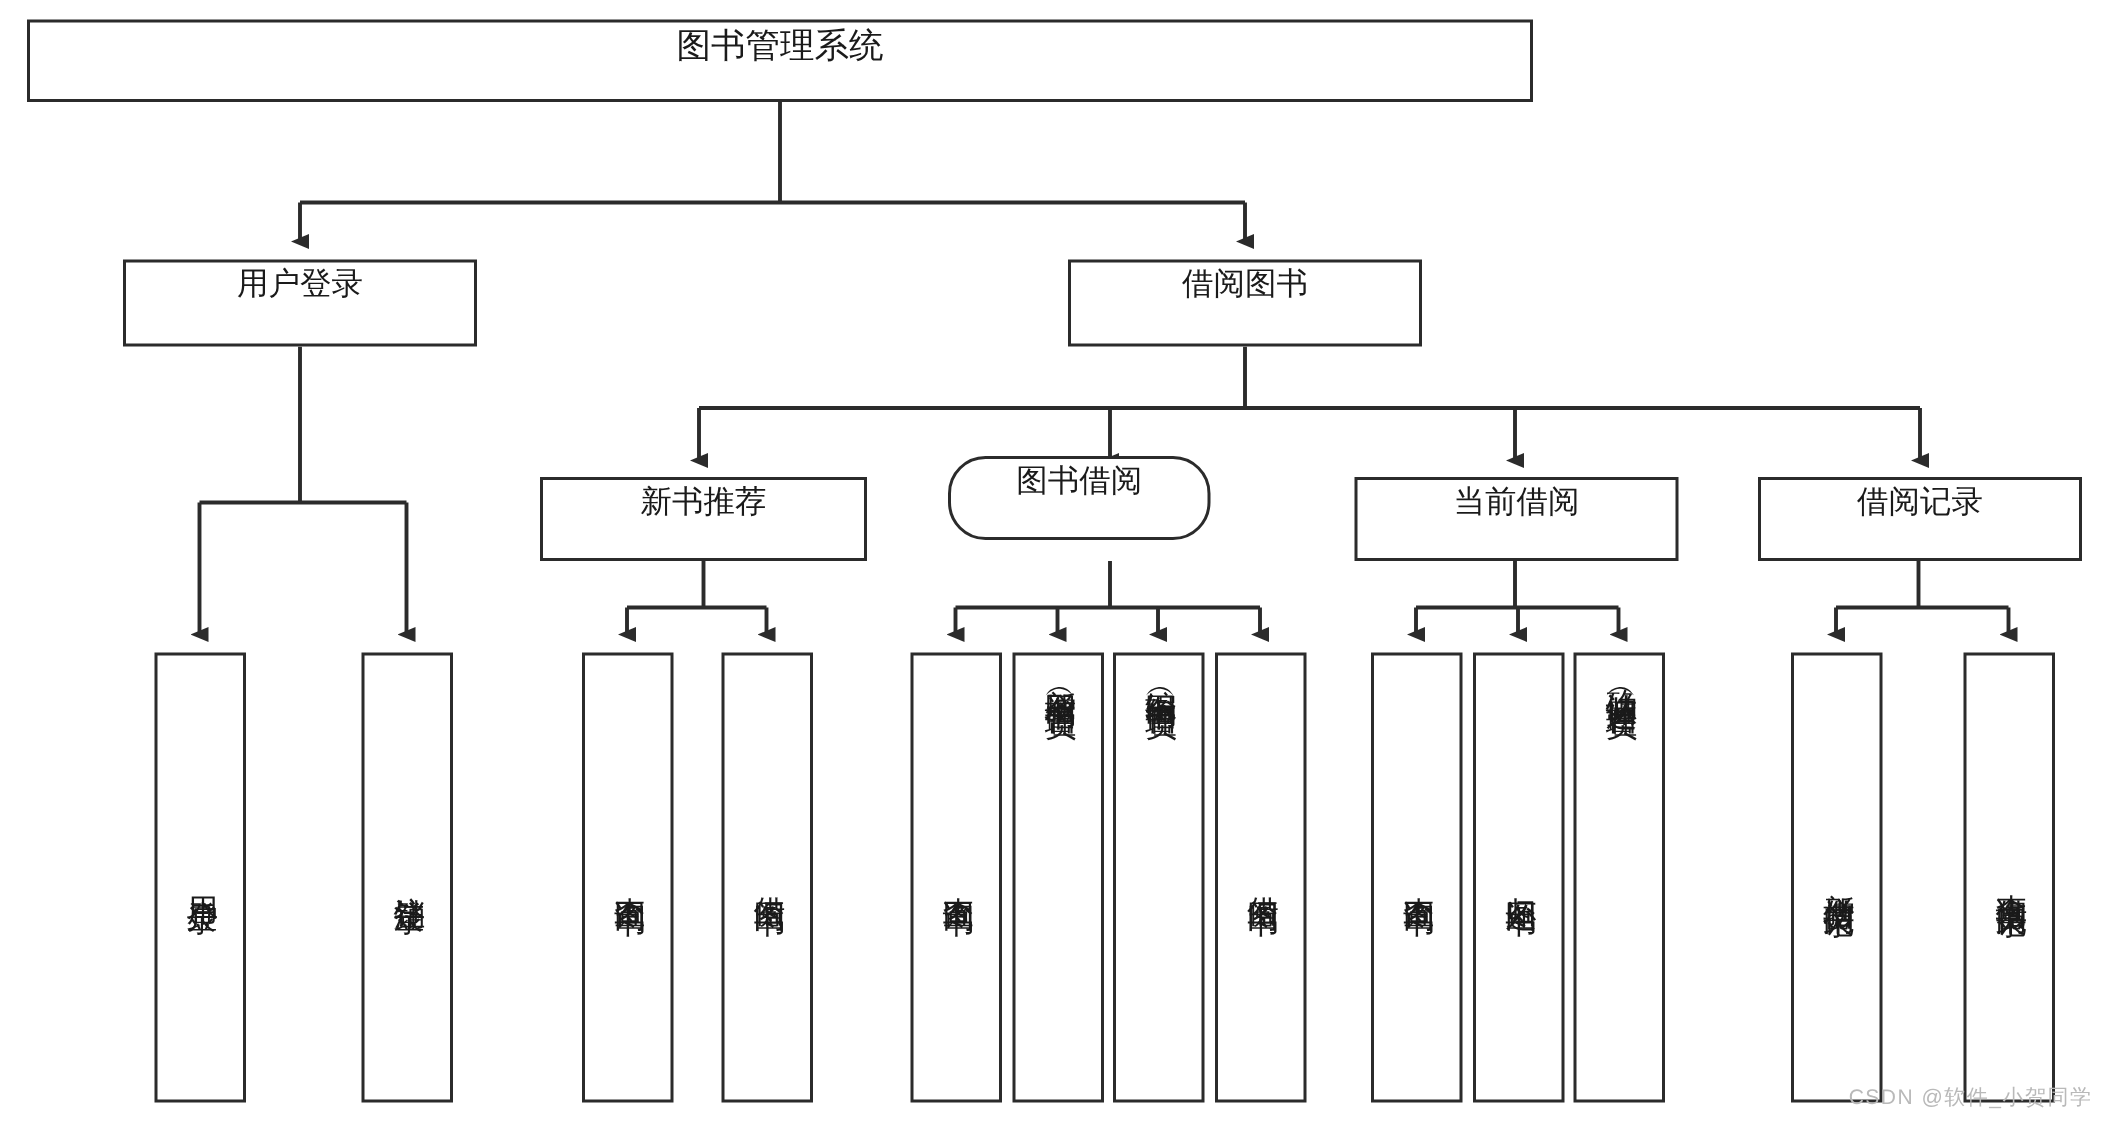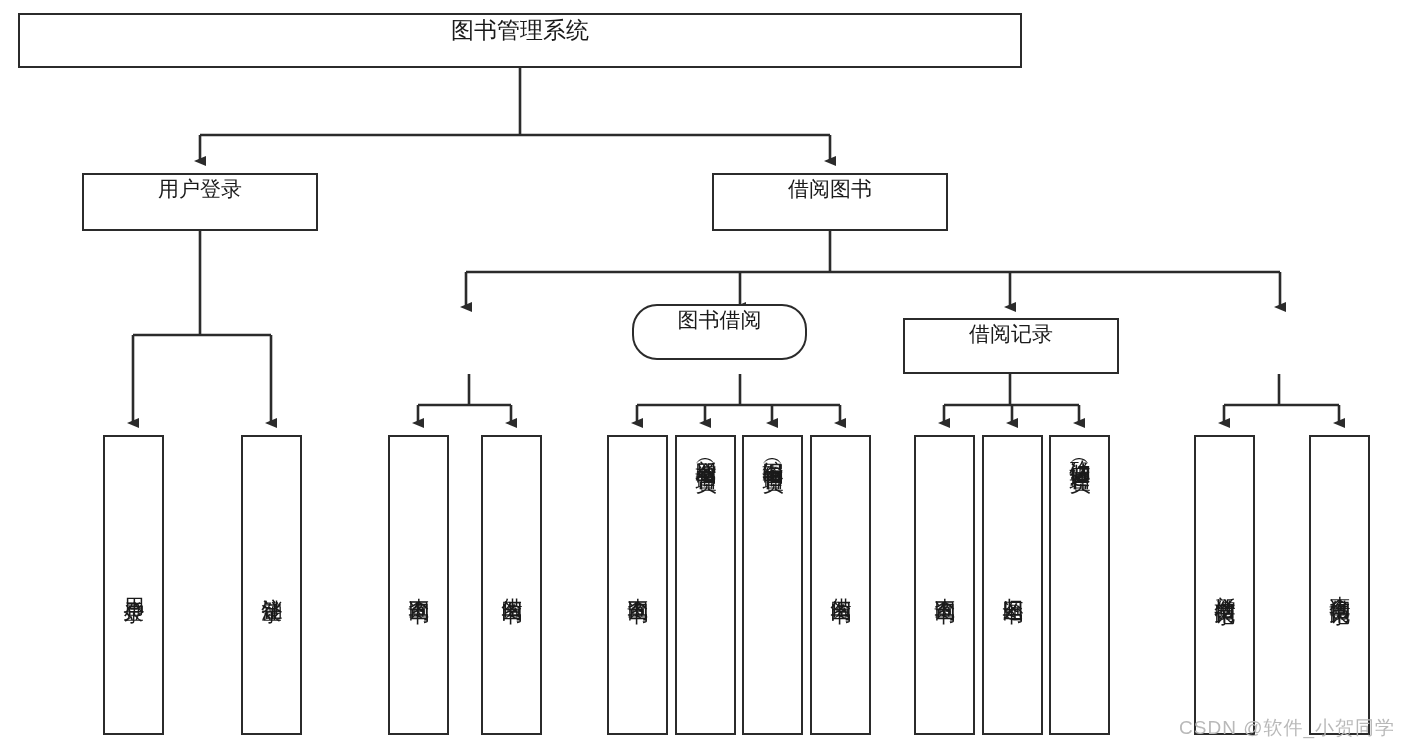--- a/index.html
+++ b/index.html
@@ -41,21 +41,21 @@
     line-height:1.28;
     letter-spacing:2px;
     white-space:nowrap;
   }
   .leaf.centered{align-items:center;padding-top:0;}
 
   #watermark{
     position:absolute;
     right:10px;
     bottom:6px;
-    font-size:19px;
+    font-size:14px;
     color:#b9b9b9;
     letter-spacing:1px;
     z-index:5;
     white-space:nowrap;
     margin-top:28px;
   }
 </style>
 </head>
 <body>
 
@@ -115,24 +115,30 @@
     <span>图书管理系统</span>
   </div>
 
   <div class="node lvl2" style="left:82px;top:173px;width:236px;height:58px;">
     <span>用户登录</span>
   </div>
   <div class="node lvl2" style="left:712px;top:173px;width:236px;height:58px;">
     <span>借阅图书</span>
   </div>
 
+  <div class="node lvl3" style="left:360px;top:318px;width:218px;height:56px;">
+    <span>新书推荐</span>
+  </div>
   <div class="node lvl3" style="left:632px;top:304px;width:175px;height:56px;border-radius:25px;">
     <span>图书借阅</span>
   </div>
   <div class="node lvl3" style="left:903px;top:318px;width:216px;height:56px;">
+    <span>当前借阅</span>
+  </div>
+  <div class="node lvl3" style="left:1172px;top:318px;width:216px;height:56px;">
     <span>借阅记录</span>
   </div>
 
   <div class="node leaf centered" style="left:103px;top:435px;width:61px;height:300px;">
     <span class="vtext">用户登录</span>
   </div>
   <div class="node leaf centered" style="left:241px;top:435px;width:61px;height:300px;">
     <span class="vtext">注销登录</span>
   </div>
 

